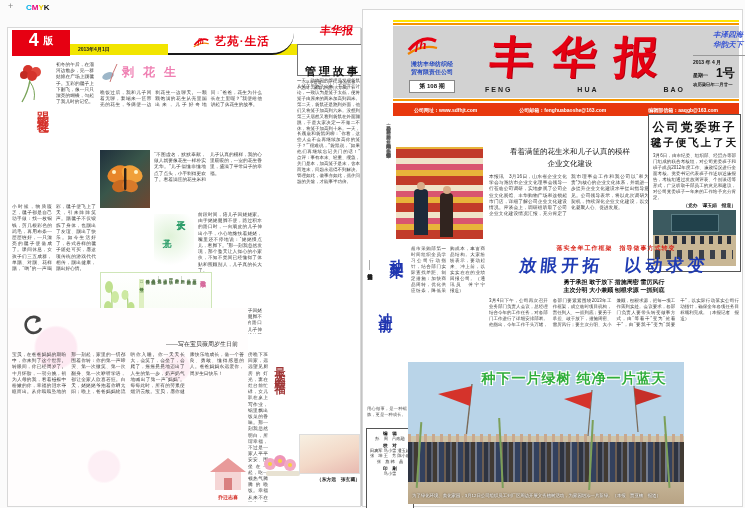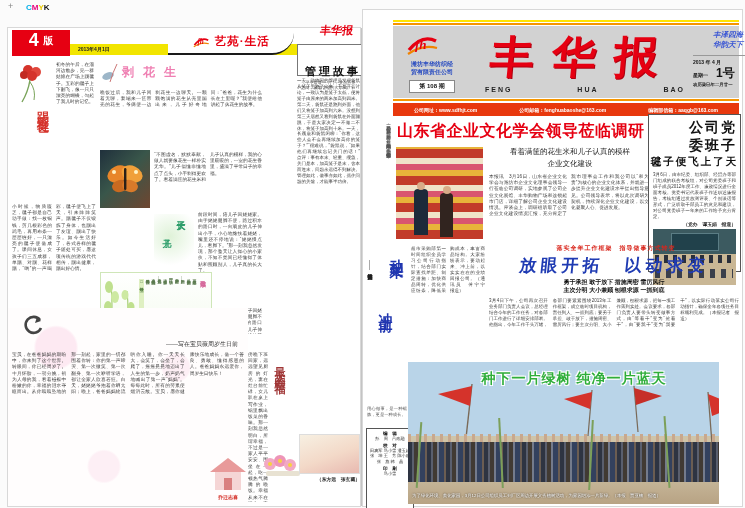--- a/index.html
+++ b/index.html
@@ -185,33 +185,32 @@
         <div style="font-size:4.4px;font-weight:bold;color:#111;">农历癸巳年二月廿一</div>
       </div>
     </div>
     <div class="abs" style="left:30px;top:89px;width:346px;height:2px;background:#f59600;"></div>
     <div class="abs" style="left:30px;top:93px;width:346px;height:13px;background:#e8380d;color:#fff;display:flex;justify-content:space-around;align-items:center;font-size:5px;font-weight:bold;">
       <span>公司网址：www.sdfhjt.com</span>
       <span>公司邮箱：fenghuabaoshe@163.com</span>
       <span>编辑部信箱：aaqgb@163.com</span>
     </div>
 
-    <div class="abs" style="left:34px;top:111px;width:252px;font-size:16px;font-weight:bold;color:#e60012;letter-spacing:0.5px;">山东省企业文化学会领导莅临调研</div>
     <div class="abs photo" style="left:33px;top:137px;width:87px;height:92px;background:repeating-linear-gradient(0deg,#c23b2a 0 9px,#e8b33a 9px 15px,#d9556f 15px 21px,#f0e3c8 21px 27px);">
       <div class="abs" style="left:18px;top:42px;width:14px;height:46px;background:#1d2a3a;border-radius:4px 4px 0 0;"></div>
       <div class="abs" style="left:21px;top:35px;width:8px;height:8px;border-radius:50%;background:#d8ac88;"></div>
       <div class="abs" style="left:44px;top:46px;width:13px;height:44px;background:#31241f;border-radius:4px 4px 0 0;"></div>
       <div class="abs" style="left:46.5px;top:39px;width:8px;height:8px;border-radius:50%;background:#d8ac88;"></div>
     </div>
     <div class="abs serif pre" style="left:128px;top:136px;width:158px;text-align:center;font-size:7.5px;color:#222;line-height:1.6;">看着满筐的花生米和儿子认真的模样
 企业文化建设</div>
     <div class="abs body-text col2" style="left:126px;top:164px;width:160px;height:66px;">本报讯　3月16日，山东省企业文化学会与潍坊市企业文化理事会领导一行莅临公司调研，实地参观了公司企业文化展馆、丰华购物广场和连锁超市门店，详细了解公司企业文化建设情况。座谈会上，调研组听取了公司企业文化建设情况汇报，充分肯定了我市理事会工作和我公司以“和为贵”为核心的企业文化体系，并就进一步提升企业文化建设水平提出指导意见。公司领导表示，将以此次调研为契机，持续深化企业文化建设，以文化凝聚人心、促进发展。</div>
 
     <div class="abs boxed" style="left:285px;top:104px;width:91px;height:156px;border-color:#555;">
-      <div style="font-size:14px;font-weight:bold;color:#111;margin-top:4px;letter-spacing:2px;margin-left:40px;">公司党委班子</div>
+      <div style="text-align:center;font-size:12px;font-weight:bold;color:#111;margin-top:4px;letter-spacing:2px;">公司党委班子</div>
       <div style="text-align:center;font-size:10.5px;font-weight:bold;color:#111;letter-spacing:2px;">毽子便飞上了天</div>
       <div class="body-text" style="margin:3px 4px 0 4px;height:48px;font-size:4.5px;">3月6日，由市纪委、组织部、经贸办等部门组成的联合考核组，对公司党委班子和班子成员2012年度工作、廉政情况进行全面考核。党委书记代表班子作述职述廉报告，考核组通过发放测评表、个别谈话等形式，广泛听取干部员工的意见和建议，对公司党委班子一年来的工作给予充分肯定。</div>
       <div class="byline" style="margin:1px 4px;">（党办　谭玉娟　报道）</div>
       <div class="photo" style="margin:2px 4px;height:56px;background:linear-gradient(#3c5a60 0 44%,#c9b795 44%);position:relative;">
         <div class="abs" style="left:18px;top:4px;width:46px;height:16px;background:#21414b;border:1px solid #5b7d85;"></div>
         <div class="abs" style="left:2px;top:26px;width:78px;height:8px;background:repeating-linear-gradient(90deg,#2a2f3a 0 4px,transparent 4px 9px);"></div>
         <div class="abs" style="left:2px;top:40px;width:78px;height:9px;background:repeating-linear-gradient(90deg,#3a3f4a 0 5px,transparent 5px 11px);"></div>
       </div>
     </div>
 
@@ -230,21 +229,21 @@
     <div class="abs body-text-lt" style="left:4px;top:396px;width:40px;height:20px;font-size:4.3px;">用心做事，是一种锻炼，更是一种成长。</div>
     <div class="abs boxed" style="left:3px;top:418px;width:42px;height:76px;border-color:#555;padding:2px;">
       <div style="font-size:4.6px;font-weight:bold;color:#111;text-align:center;">编　辑</div>
       <div style="font-size:4.2px;color:#333;text-align:center;">彭　周　吕政融</div>
       <div style="font-size:4.6px;font-weight:bold;color:#111;text-align:center;margin-top:2px;">校　对</div>
       <div style="font-size:4.2px;color:#333;text-align:center;line-height:1.3;">田惠军 马小雪 潘玉娟 张　坤 王　芳 陈小霞 张　燕 韩　晶</div>
       <div style="font-size:4.6px;font-weight:bold;color:#111;text-align:center;margin-top:2px;">印　刷</div>
       <div style="font-size:4.2px;color:#333;text-align:center;">马小雪</div>
     </div>
 
-    <div class="abs photo" style="left:45px;top:352px;width:311px;height:142px;background:linear-gradient(#b9d4e8 0 52%,#cfc4a8 52% 70%,#b8a384);">
+    <div class="abs photo" style="left:45px;top:352px;width:276px;height:142px;background:linear-gradient(#b9d4e8 0 52%,#cfc4a8 52% 70%,#b8a384);">
       <div class="abs" style="left:0;top:8px;width:332px;text-align:center;font-size:14px;font-weight:bold;color:#2fae3a;letter-spacing:1px;text-shadow:-1px -1px 0 #fff,1px -1px 0 #fff,-1px 1px 0 #fff,1px 1px 0 #fff;">种下一片绿树 纯净一片蓝天</div>
       <svg class="abs" style="left:24px;top:18px;" width="60" height="60" viewBox="0 0 60 60">
         <line x1="40" y1="4" x2="34" y2="58" stroke="#7a6a58" stroke-width="1.4"></line>
         <path d="M40 6 L6 14 L38 26 Z" fill="#d5332b"></path>
       </svg>
       <svg class="abs" style="left:150px;top:26px;" width="50" height="50" viewBox="0 0 50 50">
         <line x1="34" y1="2" x2="30" y2="48" stroke="#7a6a58" stroke-width="1.2"></line>
         <path d="M34 4 L6 11 L32 21 Z" fill="#d5332b"></path>
       </svg>
       <svg class="abs" style="left:208px;top:22px;" width="50" height="50" viewBox="0 0 50 50">

